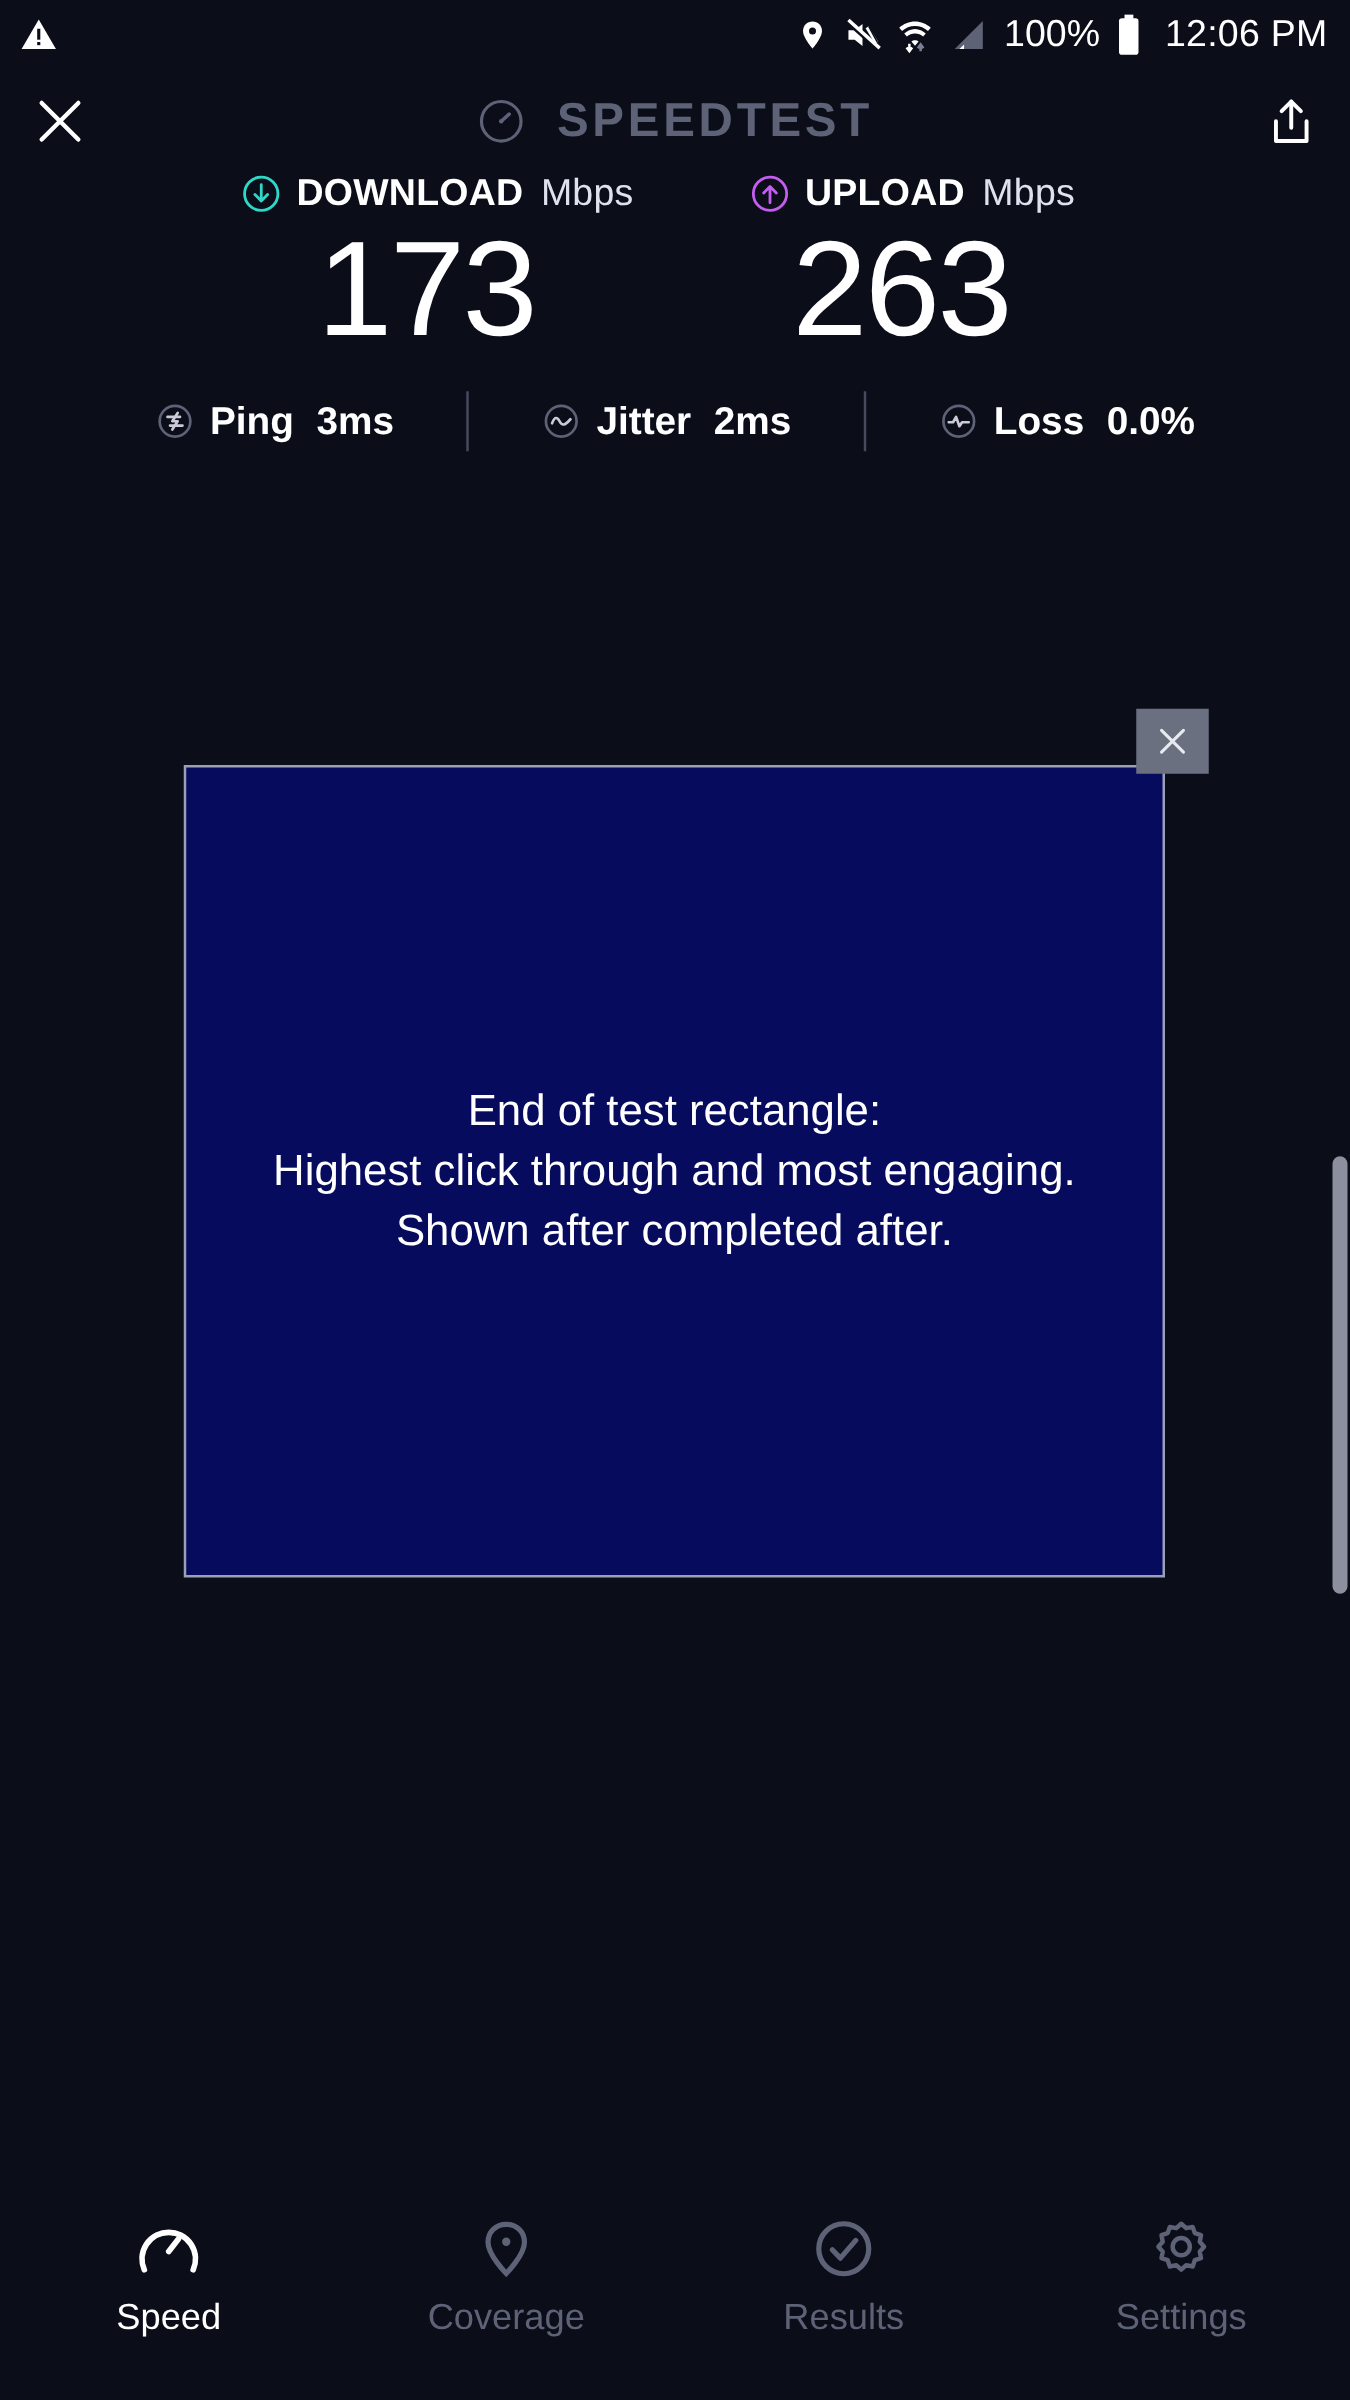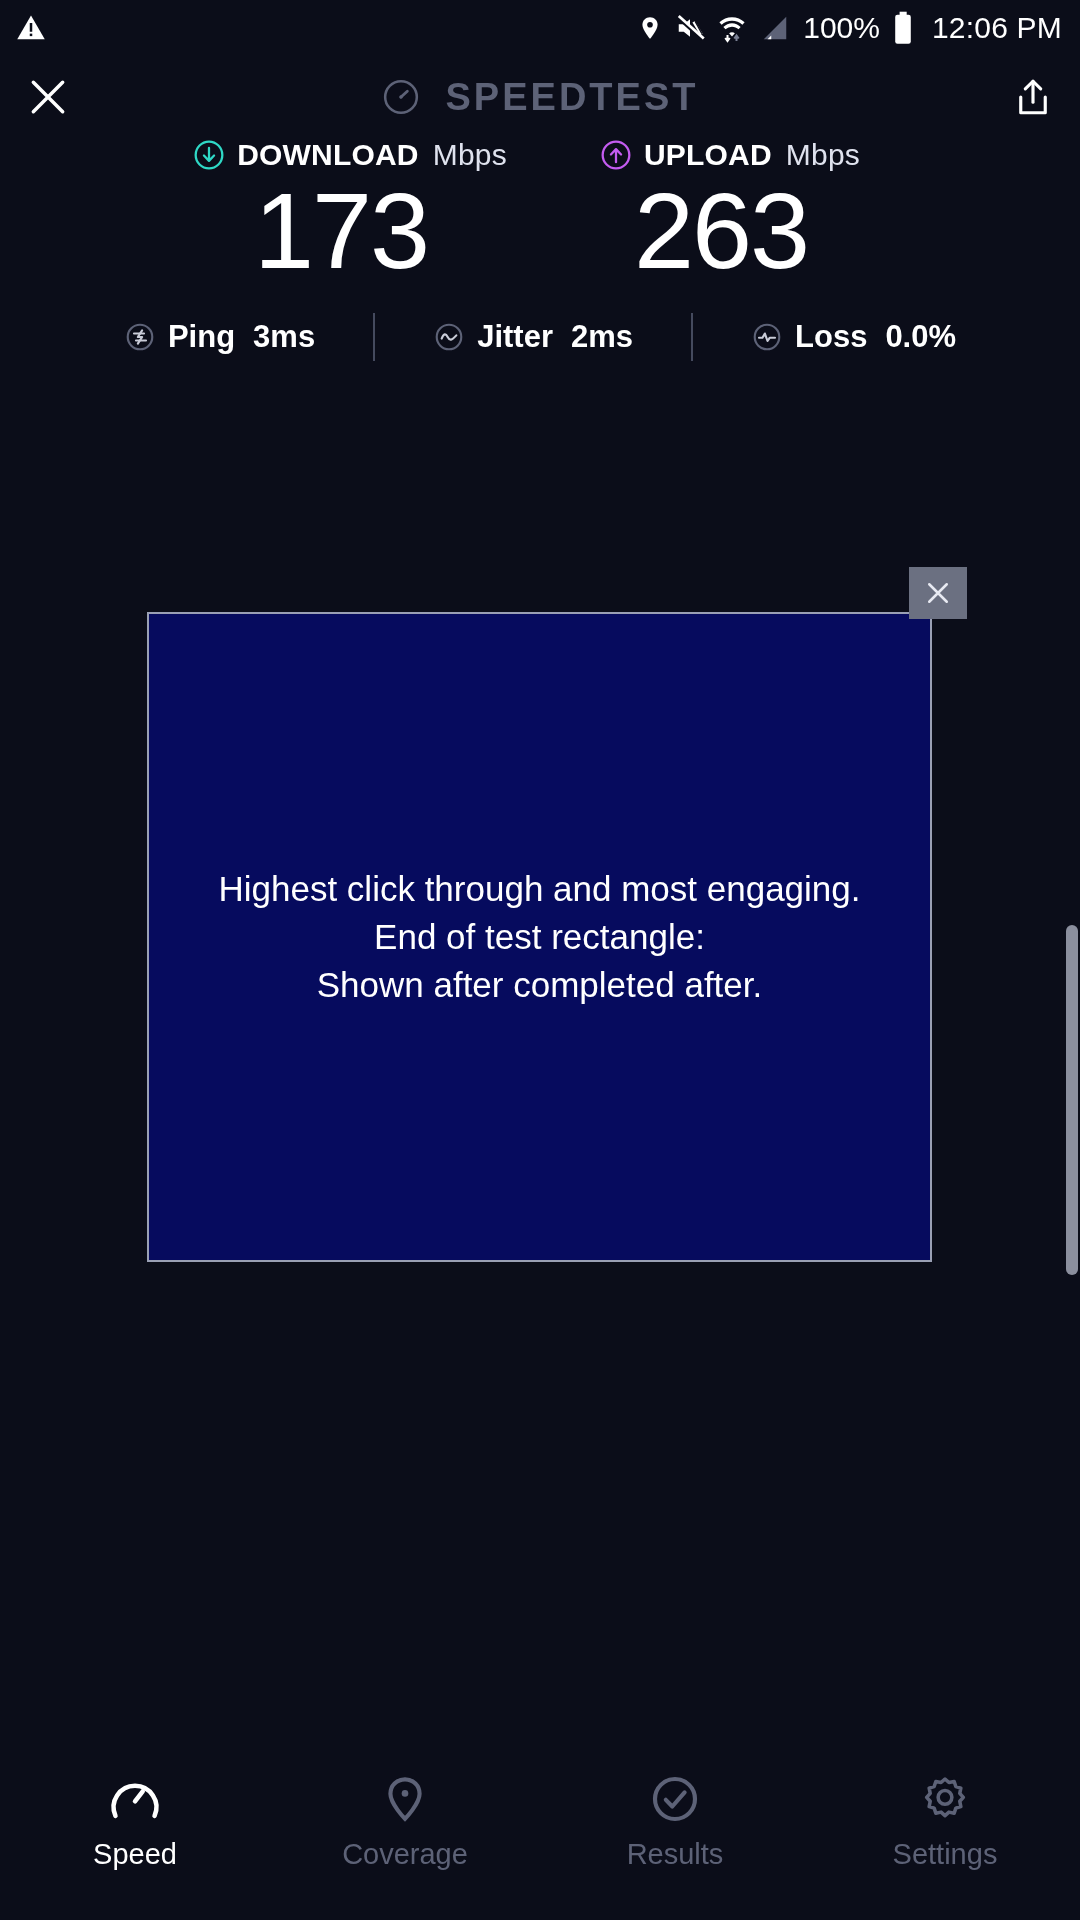--- a/index.html
+++ b/index.html
@@ -284,22 +284,22 @@
   </div>
 
   <div class="ad-wrap">
     <div class="ad-close">
       <svg width="30" height="30" viewBox="0 0 24 24">
         <path d="M5 5 L19 19 M19 5 L5 19" stroke="#e8eaf2" stroke-width="2" stroke-linecap="round"></path>
       </svg>
     </div>
     <div class="ad-rect">
       <div class="ad-text">
+        <div>End of test rectangle:</div>
         <div>Highest click through and most engaging.</div>
-        <div>End of test rectangle:</div>
         <div>Shown after completed after.</div>
       </div>
     </div>
   </div>
 
   <div class="scrollbar"></div>
 
 
   <div class="navbar">
 

